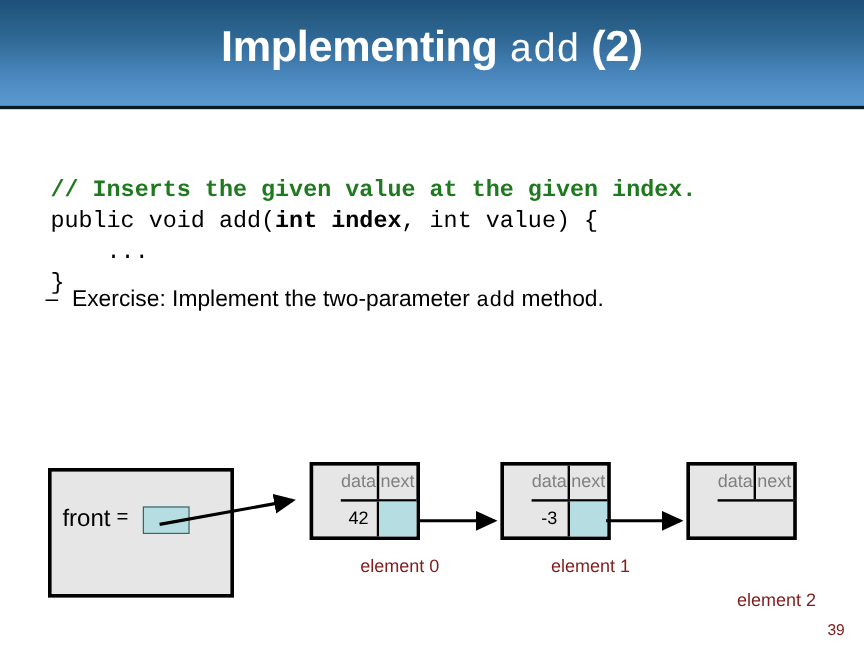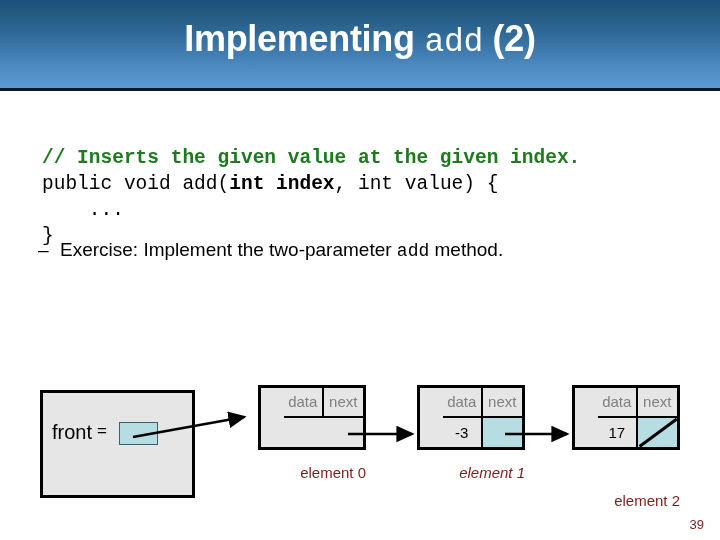--- a/index.html
+++ b/index.html
@@ -137,21 +137,21 @@
     top: 422px;
     width: 39px;
     height: 23px;
     background: #b6dde1;
     border: 1px solid #3c6468;
     box-sizing: border-box;
   }
 
   .node {
     position: absolute;
-    width: 108px;
+    width: 92px;
     height: 65px;
     border: 3px solid #000000;
     box-sizing: border-box;
     background: #e6e6e6;
     padding-left: 23px;
   }
   .node .row {
     display: flex;
     width: 100%;
     height: 50%;
@@ -195,21 +195,21 @@
   #node-2 { left: 572px; top: 385px; }
 
   .elem-label {
     position: absolute;
     font-size: 15px;
     color: #7f1d1d;
     white-space: nowrap;
     text-align: right;
   }
   #elem-label-0 { left: 258px; top: 464px; width: 108px; }
-  #elem-label-1 { left: 417px; top: 464px; width: 108px; font-style: italic; }
+  #elem-label-1 { left: 417px; top: 464px; width: 108px; }
   #elem-label-2 { left: 572px; top: 464px; width: 108px; margin-top: 28px; }
 
   #arrows-svg {
     position: absolute;
     left: 0;
     top: 0;
     width: 720px;
     height: 540px;
     pointer-events: none;
   }
@@ -244,47 +244,43 @@
   <div id="front-box"></div>
   <div id="front-label">front</div>
   <div id="front-equals">=</div>
   <div id="front-ref-cell"></div>
 
   <div class="node" id="node-0">
     <div class="row head">
       <div class="cell left">data</div>
       <div class="cell">next</div>
     </div>
+    <div class="row">
+      <div class="cell left">42</div>
+      <div class="cell ptr"></div>
+    </div>
   </div>
   <div class="elem-label" id="elem-label-0">element 0</div>
 
   <div class="node" id="node-1">
     <div class="row head">
       <div class="cell left">data</div>
       <div class="cell">next</div>
     </div>
     <div class="row">
       <div class="cell left">-3</div>
       <div class="cell ptr"></div>
     </div>
   </div>
   <div class="elem-label" id="elem-label-1">element 1</div>
 
   <div class="node" id="node-2">
     <div class="row head">
       <div class="cell left">data</div>
       <div class="cell">next</div>
-    </div>
-    <div class="row">
-      <div class="cell left">17</div>
-      <div class="cell ptr">
-        <svg class="nullslash" viewBox="0 0 50 30" preserveAspectRatio="none">
-          <line x1="2" y1="29" x2="49" y2="1" stroke="#000000" stroke-width="3" vector-effect="non-scaling-stroke"></line>
-        </svg>
-      </div>
     </div>
   </div>
   <div class="elem-label" id="elem-label-2">element 2</div>
 
   <svg id="arrows-svg">
     <defs>
       <marker id="arrowhead" markerWidth="7" markerHeight="7" refX="6" refY="3.2" orient="auto">
         <polygon points="0,0 7,3.2 0,6.4" fill="#000000"></polygon>
       </marker>
     </defs>

